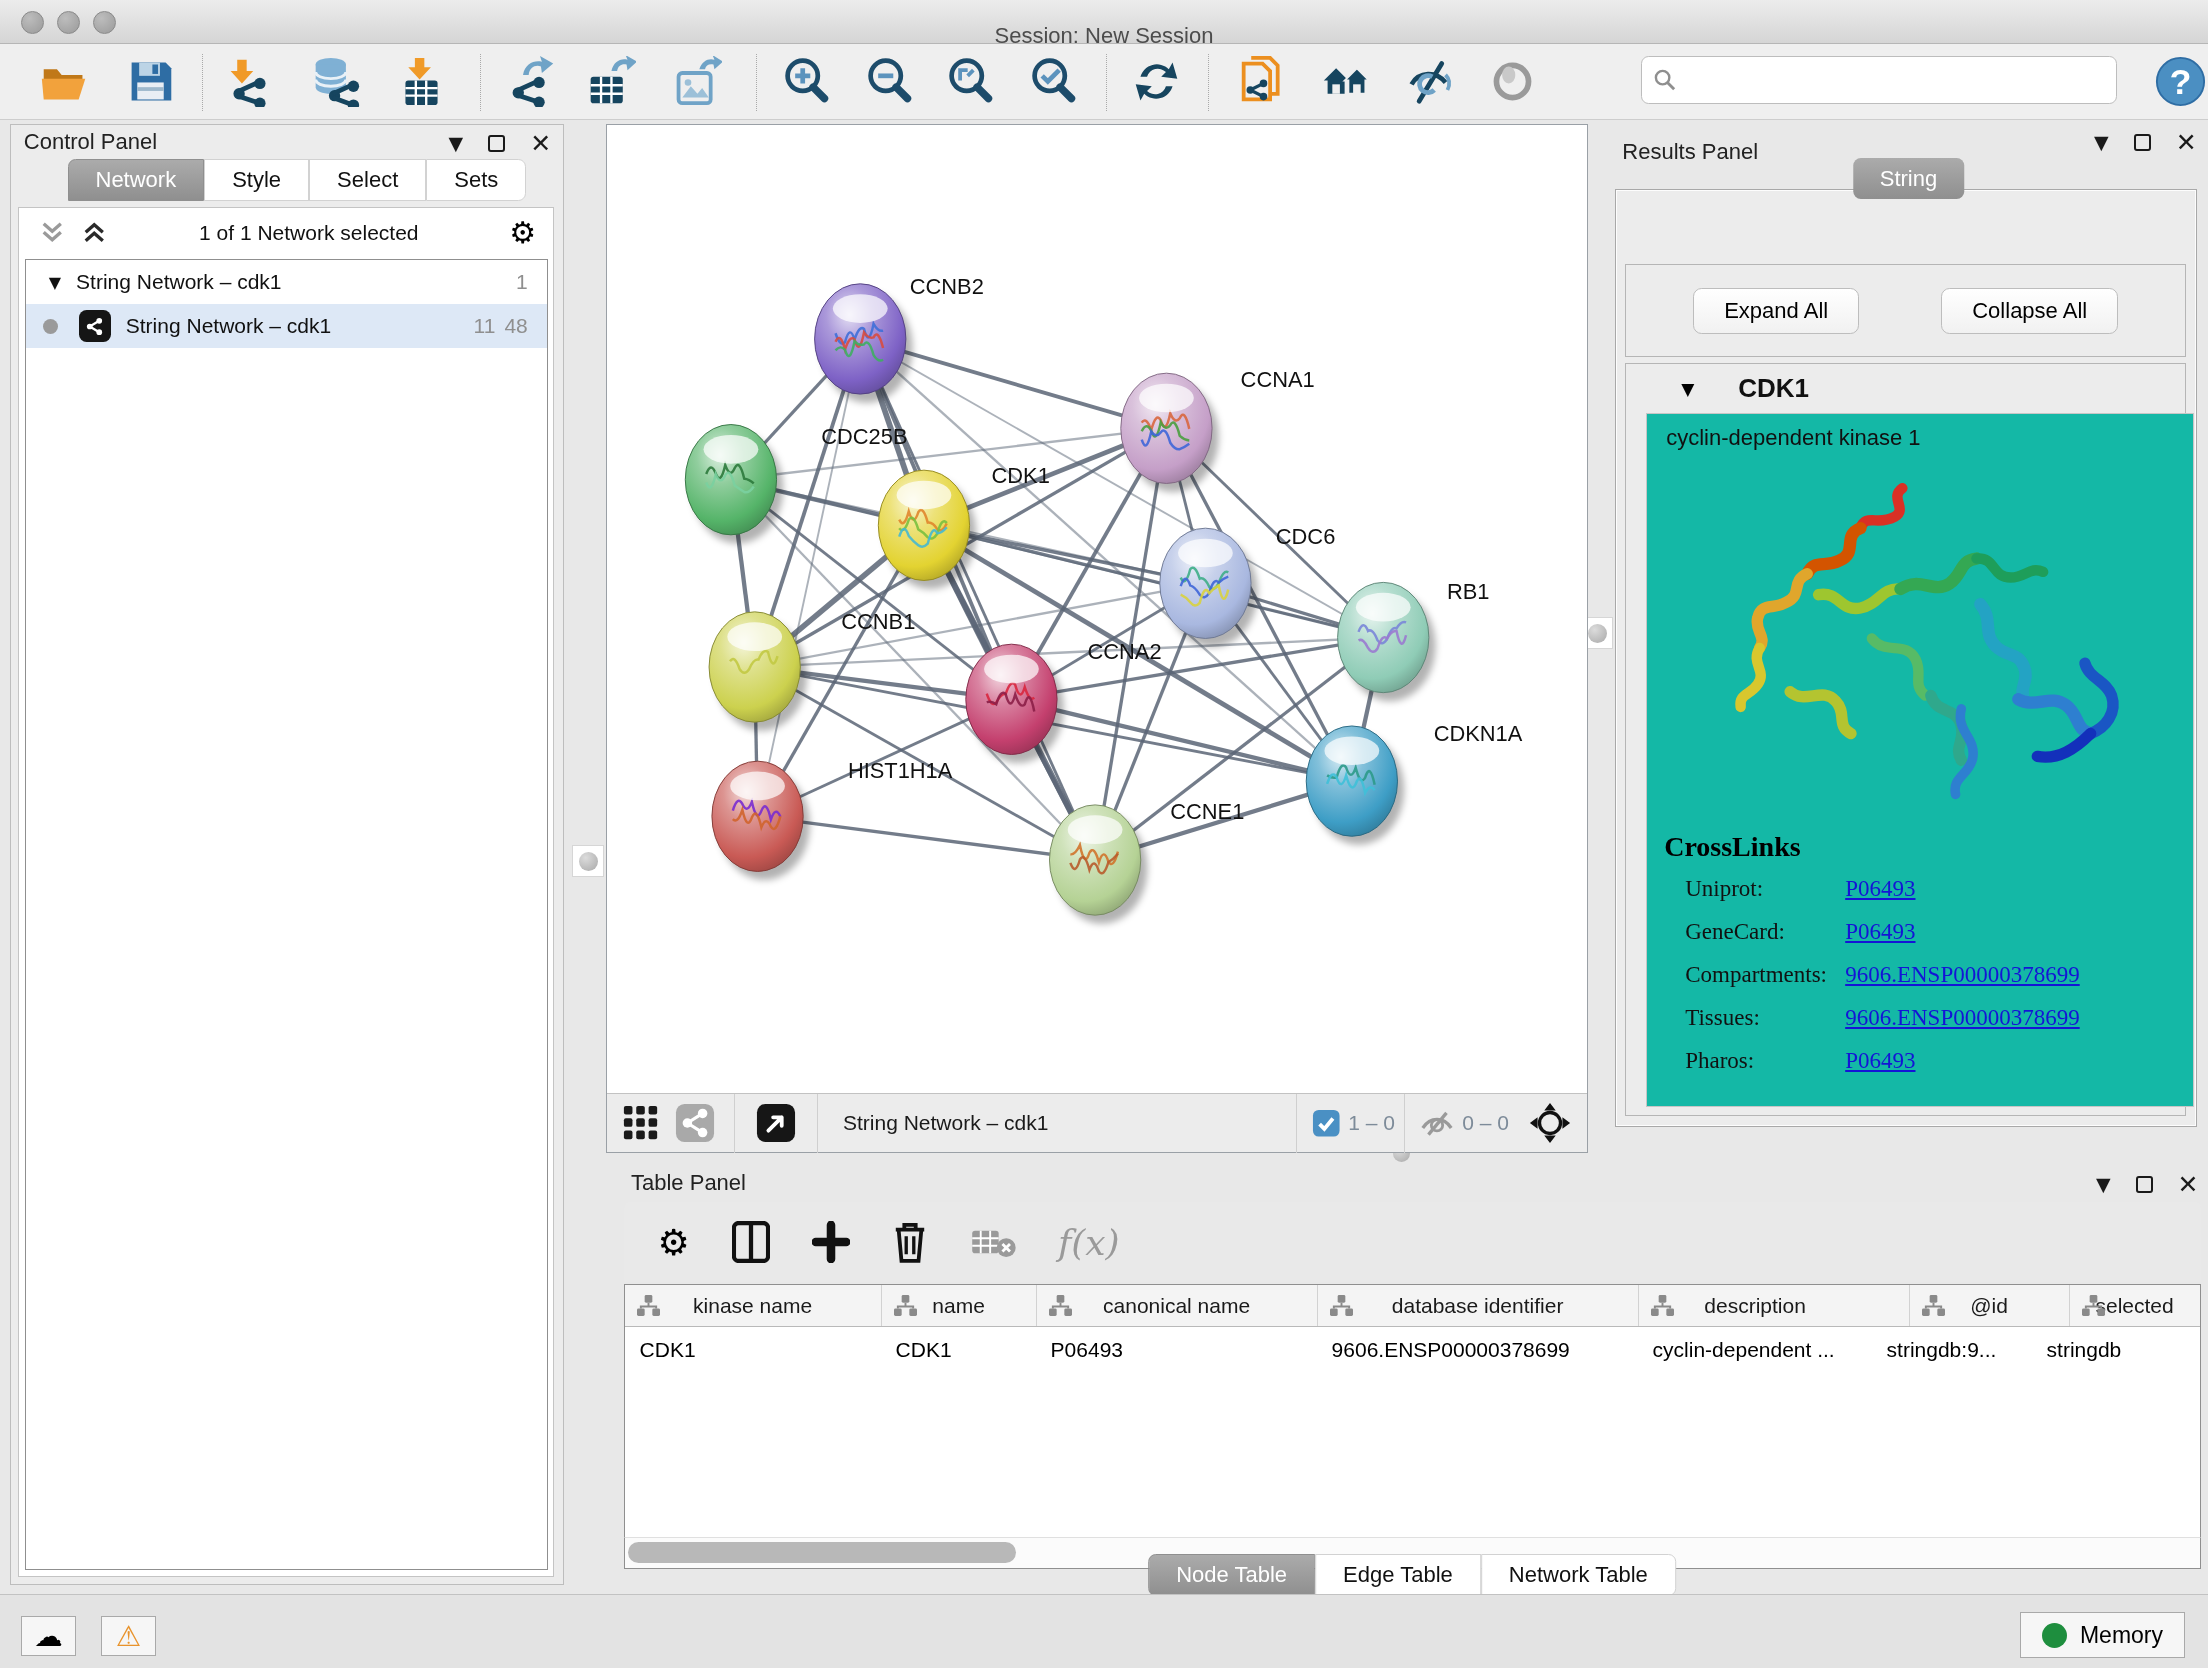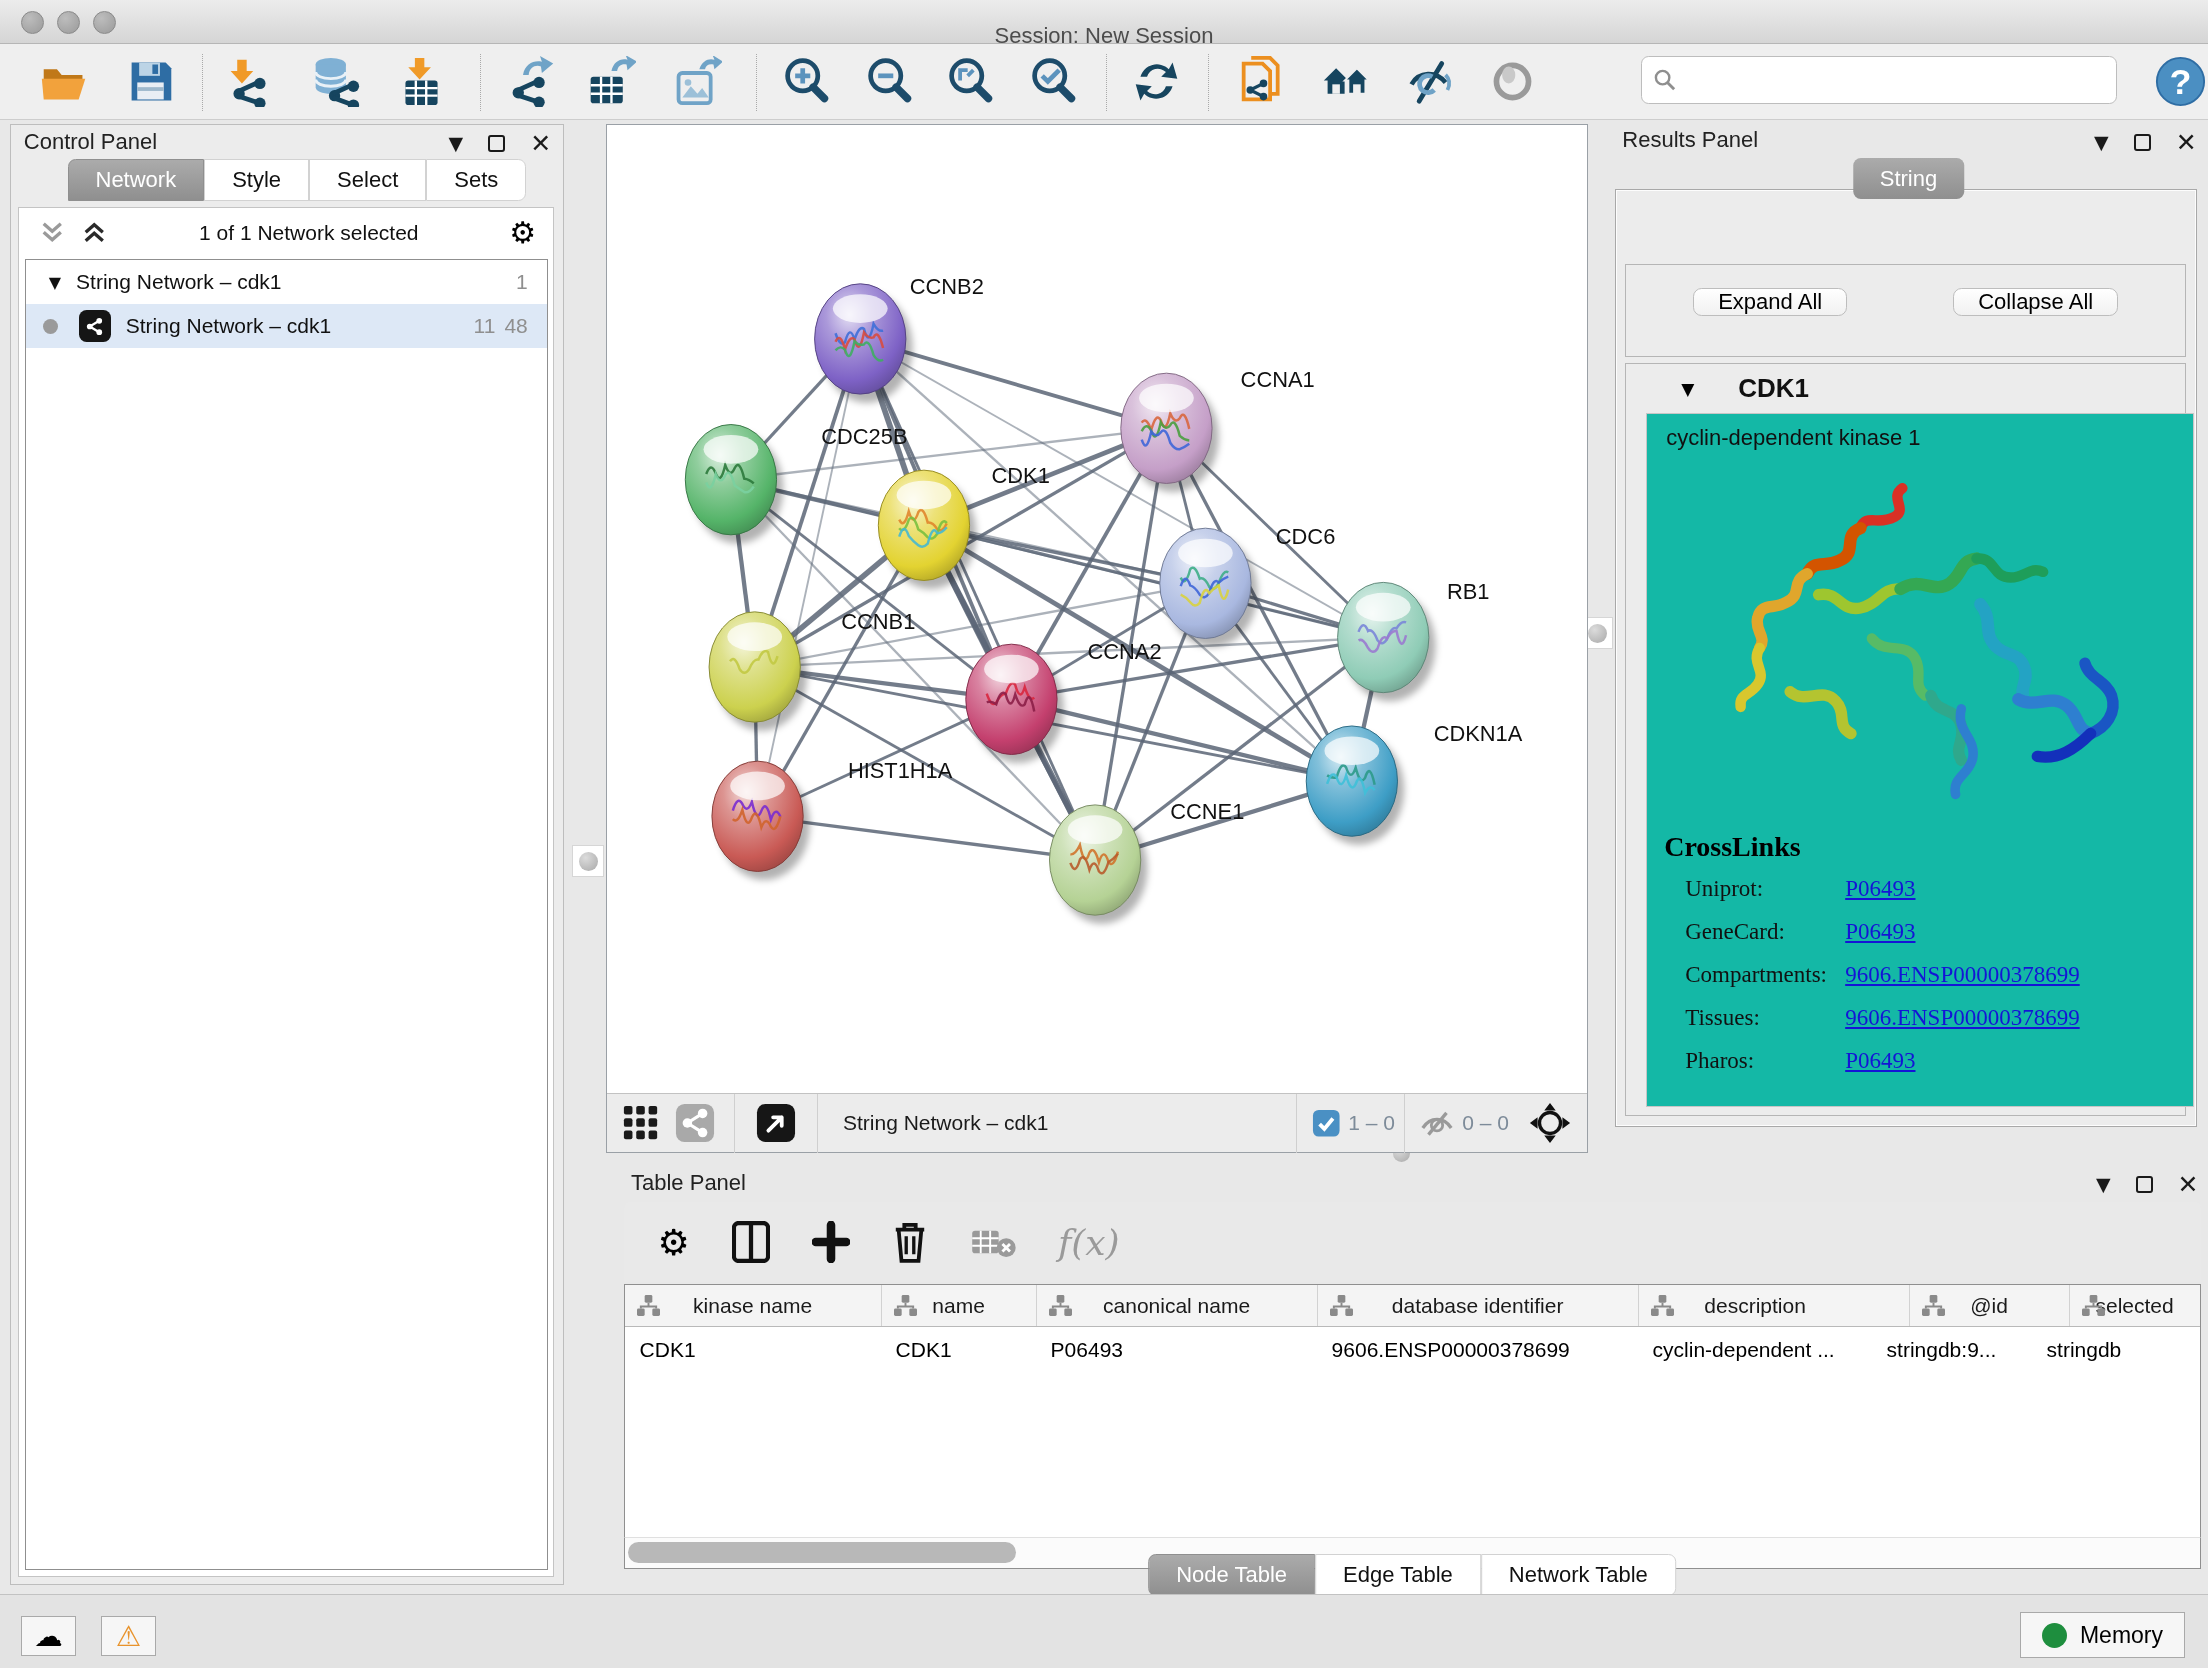--- a/index.html
+++ b/index.html
@@ -56,21 +56,21 @@
   .nb-num { font-size:21px; color:#7d8b99; margin:0 9.5px 0 7.6px; }
   .splitter-dot { position:absolute; width:32px; height:32px; background:#fff; border:1px solid #d6d6d6; display:flex; align-items:center; justify-content:center; }
   .splitter-dot i { width:19px; height:19px; border-radius:50%; background:radial-gradient(circle at 35% 30%, #dcdcdc, #a8a8a8); }
 
   
   #results-panel { position:absolute; left:1609px; top:124px; width:599px; height:1008px; }
   #rp-tab { position:absolute; left:50%; transform:translateX(-50%); top:34px;
     background:linear-gradient(#ababab,#8f8f8f); color:#fff; font-size:22px; padding:7.6px 27px; border-radius:7.6px; z-index:2; }
   #rp-frame { position:absolute; left:5.7px; top:65px; width:582px; height:938px; background:#ececec; border:1px solid #a8a8a8; box-shadow:inset 0 0 0 1px #fdfdfd; }
   #rp-buttons { position:absolute; left:9.5px; top:74px; width:561px; height:93px; border:1px solid #b5b5b5; }
-  .rp-btn { position:absolute; top:23px; height:28px; padding:0 24px; background:linear-gradient(#ffffff,#f1f1f1);
+  .rp-btn { position:absolute; top:23px; height:46px; padding:0 30px; background:linear-gradient(#ffffff,#f1f1f1);
     border:1px solid #bdbdbd; border-radius:8.6px; font-size:22px; display:flex; align-items:center; }
   #rp-entry { position:absolute; left:9.5px; top:173px; width:561px; height:753px; border:1px solid #b5b5b5; }
   #rp-entry-header { position:absolute; left:0; top:0; width:100%; height:49px; display:flex; align-items:center; }
   #rp-entry-name { font-size:26px; font-weight:bold; color:#111; margin-left:44px; }
   #rp-entry-body { position:absolute; left:20px; top:49px; width:548px; height:694px; background:#14b8a6; border:1px solid #c6c6c6; }
   #rp-desc { position:absolute; left:19px; top:11.4px; font-size:22px; color:#111; }
   #protein-img { position:absolute; left:28.5px; top:57px; }
   #crosslinks { position:absolute; left:17px; top:417px; font-family:"Liberation Serif", serif; }
   #crosslinks h3 { font-size:28px; color:#000; margin-bottom:13.3px; }
   .cl-row { display:flex; margin-bottom:17px; font-size:23px; }
@@ -564,21 +564,21 @@
     </svg>
     <span class="nb-num">0 – 0</span>
     <svg width="44" height="44" viewBox="0 0 46 46" style="margin:0 15px 0 9.5px">
       <circle cx="23" cy="23" r="11" fill="none" stroke="#111" stroke-width="3.5"></circle>
       <path d="M23 2 l6 8 h-12z M23 44 l6 -8 h-12z M2 23 l8 -6 v12z M44 23 l-8 -6 v12z" fill="#111"></path>
     </svg>
   </div>
 </div>
 
 <div id="results-panel">
-  <div style="position:absolute; left:13.3px; top:3px;" class="panel-header-title">Results Panel</div>
+  <div style="position:absolute; left:13.3px; top:15px;" class="panel-header-title">Results Panel</div>
   <div class="panel-btns" style="right:11.4px; top:5.7px;">
     <span class="pb dejavu">▼</span>
     <span class="pb square"></span>
     <span class="pb close">✕</span>
   </div>
   <div id="rp-tab">String</div>
   <div id="rp-frame">
     <div id="rp-buttons">
       <div class="rp-btn" style="left:67px">Expand All</div>
       <div class="rp-btn" style="right:67px">Collapse All</div>

